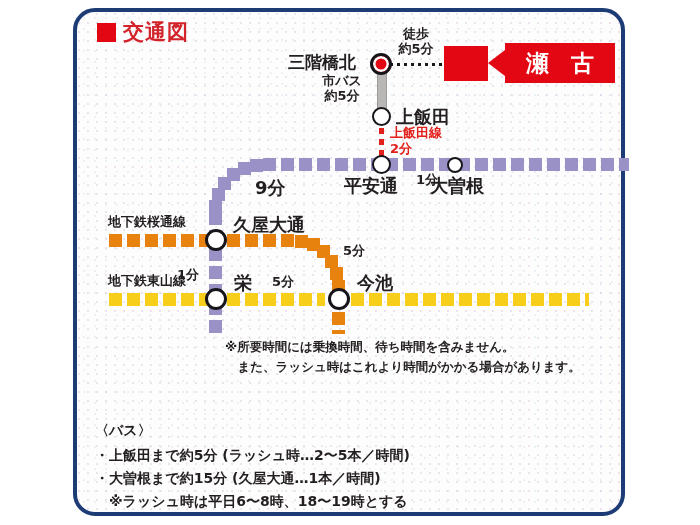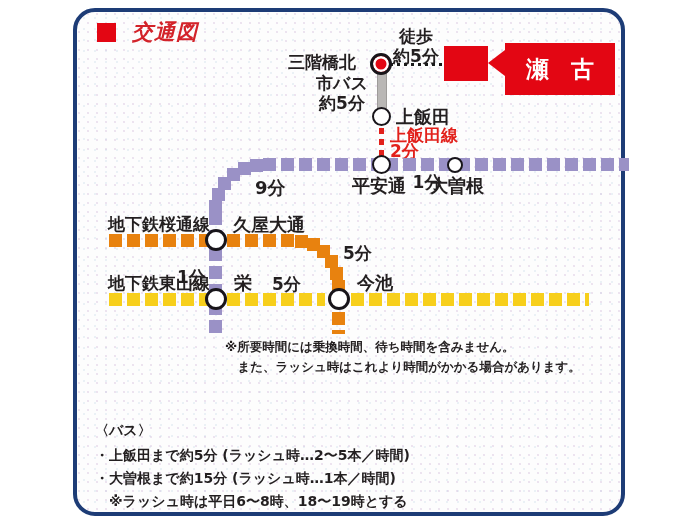--- a/index.html
+++ b/index.html
@@ -56,22 +56,21 @@
     height: 508px;
   }
 
   
   .title-row {
     position: absolute;
     left: 20px;
     top: 10px;
     display: flex;
     align-items: center;
-    gap: 16px;
-    font-style: italic;
+    gap: 7px;
   }
   .title-square {
     width: 19px;
     height: 19px;
     background: #e30613;
   }
   .title-text {
     font-size: 21px;
     font-weight: bold;
     color: #d3232a;
@@ -80,21 +79,21 @@
   }
 
   
   .lbl {
     position: absolute;
     color: #231f20;
     font-weight: bold;
     white-space: pre;
     line-height: 1.15;
   }
-  .lbl.md  { font-size: 17px; }
+  .lbl.md  { font-size: 13px; }
   .lbl.lg  { font-size: 18px; }
   .lbl.xl  { font-size: 17px; }
   .lbl.red { color: #e2201b; }
   .lbl.ctr { text-align: center; transform: translateX(-50%); }
 
   
   .stn {
     position: absolute;
     border-radius: 50%;
     background: #ffffff;
@@ -239,21 +238,21 @@
   <div class="panel">
     <div class="stage">
 
       <div class="title-row">
         <span class="title-square"></span>
         <span class="title-text">交通図</span>
       </div>
 
       <div class="callout-square" style="left:367px; top:34px; width:44px; height:35px;"></div>
       <div class="callout-arrow" style="left:411px; top:38px;"></div>
-      <div class="callout-box" style="left:428px; top:31px; width:110px; height:52px;">瀬 古</div>
+      <div class="callout-box" style="left:428px; top:31px; width:110px; height:40px;">瀬 古</div>
 
       <div class="walk-dots" style="left:306px; top:51px; width:62px;"></div>
 
       <div class="lbl md ctr" style="left:339px; top:15px;">徒歩
 約5分</div>
 
       <div class="lbl xl" style="left:211px; top:41px;">三階橋北</div>
       <div class="stn big filled" style="left:293px; top:41px;"></div>
 
       <div class="bus-line" style="left:300px; top:61px; width:8px; height:37px;"></div>
@@ -276,21 +275,21 @@
       <div class="bead purple" style="left:150px; top:156px;"></div>
       <div class="bead purple" style="left:141px; top:165px;"></div>
       <div class="bead purple" style="left:135px; top:176px;"></div>
       <div class="bead purple" style="left:132px; top:188px;"></div>
 
       <div class="rail purple v" style="left:132px; top:200px; height:124px;"></div>
 
       <div class="lbl lg" style="left:178px; top:166px;">9分</div>
 
       <div class="stn mid" style="left:295px; top:143px;"></div>
-      <div class="lbl lg ctr" style="left:302px; top:164px;">平安通</div>
+      <div class="lbl lg ctr" style="left:294px; top:164px;">平安通</div>
 
       <div class="lbl md ctr" style="left:350px; top:161px;">1分</div>
 
       <div class="stn small" style="left:370px; top:145px;"></div>
       <div class="lbl lg ctr" style="left:380px; top:164px;">大曽根</div>
 
       <div class="rail orange h" style="left:32px; top:222px; width:108px;"></div>
       <div class="rail orange h" style="left:150px; top:222px; width:68px;"></div>
 
       <div class="bead orange" style="left:218px; top:223px;"></div>
@@ -324,18 +323,18 @@
       <div class="lbl md" style="left:195px; top:263px;">5分</div>
 
       <div class="stn big" style="left:251px; top:276px;"></div>
       <div class="lbl lg" style="left:280px; top:261px;">今池</div>
 
       <div class="note" style="left:148px; top:325px;">※所要時間には乗換時間、待ち時間を含みません。</div>
       <div class="note" style="left:148px; top:345px;">　また、ラッシュ時はこれより時間がかかる場合があります。</div>
 
       <div class="bus-block" style="left:18px; top:398px;margin-top:9px;">〈バス〉</div>
       <div class="bus-block" style="left:18px; top:432px;">・上飯田まで約5分 (ラッシュ時…2〜5本／時間)</div>
-      <div class="bus-block" style="left:18px; top:455px;">・大曽根まで約15分 (ラッシュ時…1本／時間)</div>
+      <div class="bus-block" style="left:18px; top:455px;">・大曽根まで約15分 (久屋大通…1本／時間)</div>
       <div class="bus-block" style="left:18px; top:478px;">　※ラッシュ時は平日6〜8時、18〜19時とする</div>
 
     </div>
   </div>
 </div>
 
 </body></html>

